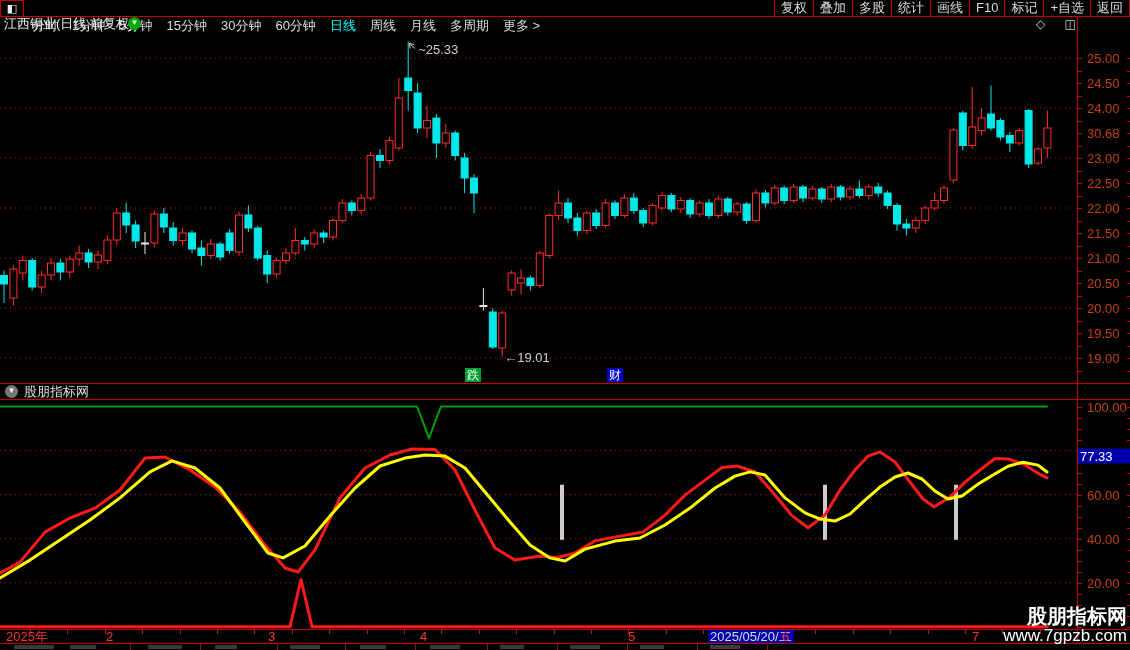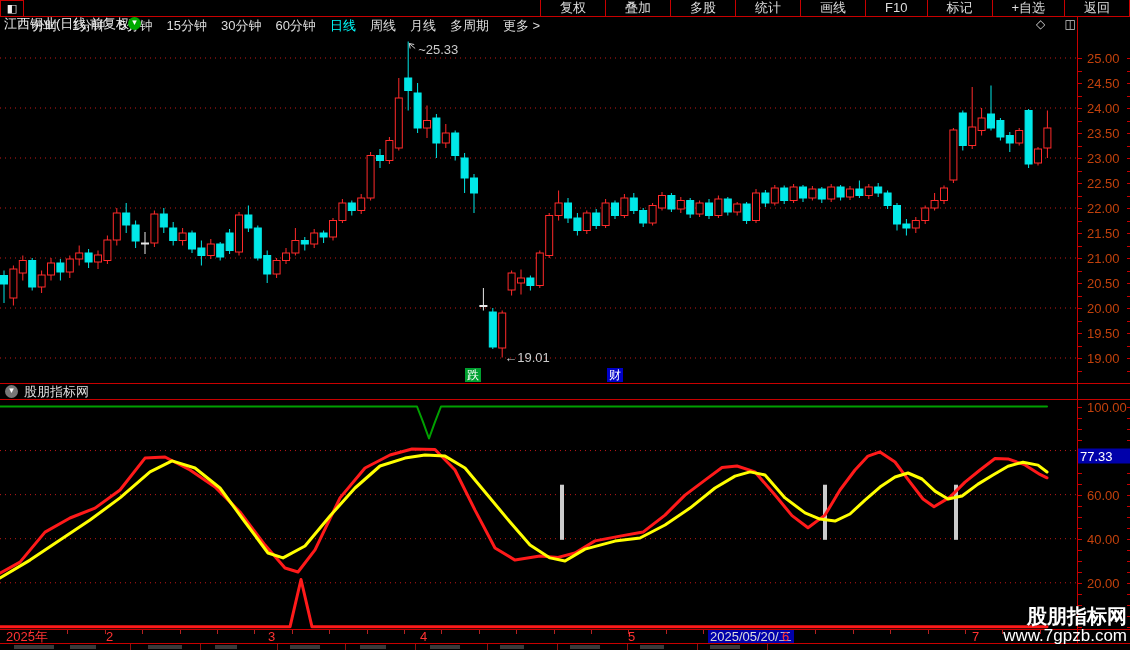--- a/index.html
+++ b/index.html
@@ -8,21 +8,21 @@
   .abs{position:absolute;}
   
   #toolbar{left:0;top:0;width:1130px;height:16px;background:#000;border-bottom:1px solid #c80000;
            display:flex;align-items:center;font-size:13px;color:#ddd;}
   #win-icon{width:22px;height:15px;border:1px solid #c80000;display:flex;align-items:center;justify-content:center;
             color:#eee;font-size:11px;flex:0 0 auto;}
   .periods{display:flex;align-items:center;gap:14px;margin-left:8px;white-space:nowrap;}
   .period{cursor:default;margin-top:35px;}
   .period.active{color:#00ffff;}
   .actions{display:flex;align-items:center;margin-left:auto;white-space:nowrap;height:16px;}
-  .action{border-left:1px solid #c80000;padding:0 19px;height:16px;line-height:16px;}
+  .action{border-left:1px solid #c80000;padding:0 6px;height:16px;line-height:16px;}
   .action:last-child{border-right:1px solid #c80000;}
   
   #titlerow{left:0;top:17px;width:1130px;height:14px;color:#eee;font-size:13px;}
   #stock-title{position:absolute;left:4px;top:0;line-height:14px;}
   .drop-circle{position:absolute;width:13px;height:13px;border-radius:50%;text-align:center;
                line-height:11px;font-size:9px;color:#fff;}
   #title-drop{left:128px;top:0;background:#0a0;}
   #mini-icons{position:absolute;left:1036px;top:0;color:#ccc;font-size:12px;letter-spacing:8px;}
   
   #main-chart{left:0;top:31px;}
@@ -349,21 +349,21 @@
     <polyline points="0,6.5 417,6.5 423,21.9 429,38.5 435,21.9 441,6.5 1047,6.5" fill="none" stroke="#00a000" stroke-width="2" stroke-linejoin="round" stroke-linecap="round"></polyline>
     <polyline points="0,226.8 290,226.8 301,179.5 312,226.8 1047,226.8" fill="none" stroke="#ff1a1a" stroke-width="3" stroke-linejoin="round" stroke-linecap="round"></polyline>
     <polyline points="0,173.1 20,162.1 45,132.1 70,118.0 95,108.1 120,90.0 145,58.1 165,57.0 190,70.0 215,86.9 240,112.0 265,145.1 285,168.0 298,172.0 315,149.9 340,97.9 365,68.0 390,55.0 412,49.0 435,49.5 455,70.0 475,110.1 495,148.0 515,160.1 540,155.9 558,157.4 575,153.0 595,140.9 620,136.1 643,132.1 665,115.1 685,95.1 705,80.1 722,67.5 737,66.0 755,71.9 775,95.1 792,115.6 808,127.7 825,115.1 840,90.0 855,70.0 868,56.1 880,51.9 895,62.0 910,82.1 923,99.0 934,106.8 950,97.1 965,82.1 980,70.0 995,58.5 1008,58.9 1025,64.9 1040,74.4 1047,77.8" fill="none" stroke="#ff1a1a" stroke-width="3" stroke-linejoin="round" stroke-linecap="round"></polyline>
     <polyline points="0,177.9 30,160.1 60,140.0 90,120.0 120,97.9 150,71.9 172,60.9 195,68.0 220,88.0 245,122.0 268,153.0 283,157.9 305,146.0 330,116.0 355,88.0 380,66.0 405,58.1 425,55.0 445,56.1 465,68.0 485,92.0 510,122.0 530,145.1 550,157.9 565,161.0 585,149.1 615,141.1 640,138.0 665,125.0 690,108.1 715,88.0 735,76.1 750,71.9 765,75.0 785,97.9 805,112.9 820,119.1 835,121.1 850,114.0 865,100.1 880,87.1 895,77.0 908,73.0 922,79.0 935,91.1 948,99.0 962,96.0 978,84.1 993,75.0 1008,66.2 1023,62.2 1038,65.1 1047,72.0" fill="none" stroke="#ffff00" stroke-width="3" stroke-linejoin="round" stroke-linecap="round"></polyline>
   </svg>
 
 <div class="abs" id="axis-col">
     <span class="axis-label" style="top: 41px;">25.00</span>
     <span class="axis-label" style="top: 66px;">24.50</span>
     <span class="axis-label" style="top: 91px;">24.00</span>
-    <span class="axis-label" style="top: 116px;">23.50</span>
+    <span class="axis-label" style="top: 116px;">30.68</span>
     <span class="axis-label" style="top: 141px;">23.00</span>
     <span class="axis-label" style="top: 166px;">22.50</span>
     <span class="axis-label" style="top: 191px;">22.00</span>
     <span class="axis-label" style="top: 216px;">21.50</span>
     <span class="axis-label" style="top: 241px;">21.00</span>
     <span class="axis-label" style="top: 266px;">20.50</span>
     <span class="axis-label" style="top: 291px;">20.00</span>
     <span class="axis-label" style="top: 316px;">19.50</span>
     <span class="axis-label" style="top: 341px;">19.00</span>
     <div class="tickL" style="top: 41px;"></div>

